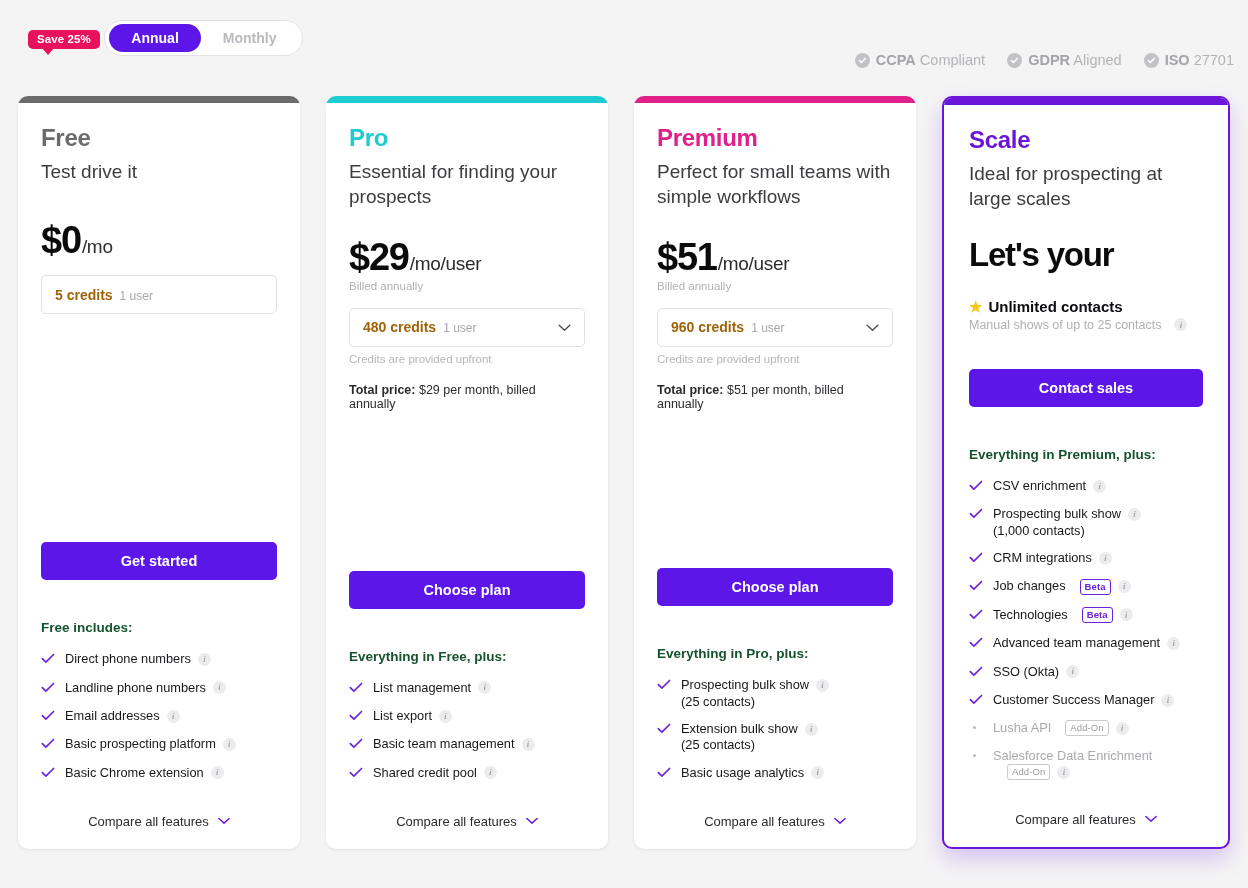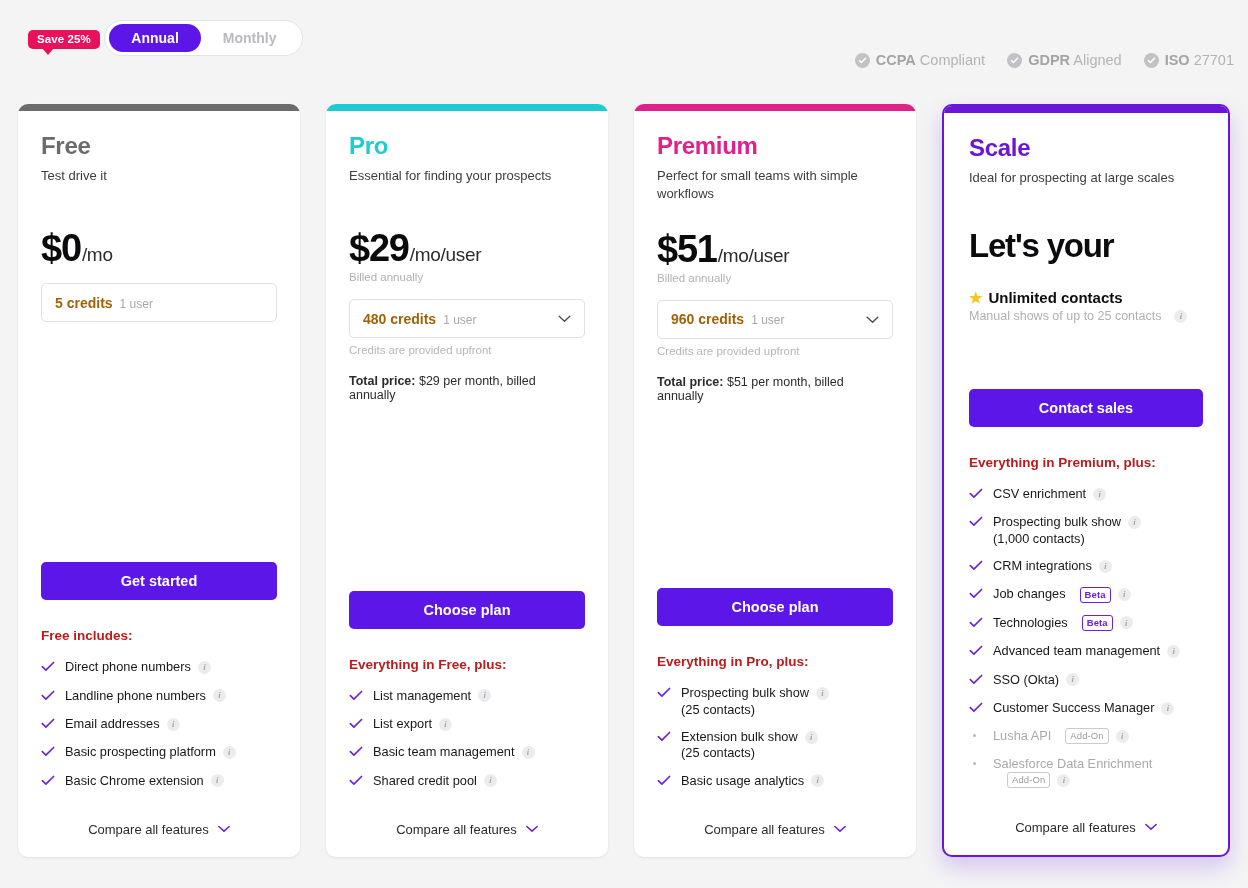--- a/index.html
+++ b/index.html
@@ -71,21 +71,21 @@
   .comp-check {
     width: 15px; height: 15px; border-radius: 50%;
     background: #c2c2c6;
     display: inline-flex; align-items: center; justify-content: center;
     flex: 0 0 auto;
   }
   .comp-check svg { display: block; }
 
   
   .cards {
-    position: absolute; left: 0; top: 104px;
+    position: absolute; left: 0; top: 96px;
     width: 1248px;
     display: flex;
     gap: 26px;
     padding: 0 18px;
   }
   .card {
     position: relative;
     width: 282px;
     height: 753px;
     background: #ffffff;
@@ -100,21 +100,21 @@
     box-shadow: 0 10px 22px rgba(124,58,237,.26);
   }
   .accent { height: 7px; width: 100%; flex: 0 0 auto; }
 
   .card-body { padding: 22px 23px 0 23px; flex: 1 1 auto; display: flex; flex-direction: column; }
   .card.featured .card-body { padding: 22px 25px 0 25px; }
 
   .plan-name { font-size: 24px; font-weight: 700; letter-spacing: -.3px; line-height: 1.1; }
   .plan-desc {
     margin-top: 8px;
-    font-size: 13px;
+    font-size: 19px;
     color: #3c3c41;
     line-height: 1.32;
     min-height: 34px;
   }
 
   .price-row { margin-top: 28px; display: flex; align-items: baseline; }
   .price-amt { font-size: 38px; font-weight: 700; letter-spacing: -1.2px; color: #0b0b0d; line-height: 1; }
   .price-unit { font-size: 19px; color: #2b2b30; margin-left: 1px; letter-spacing: -.3px; }
   .billed { margin-top: 4px; font-size: 11.5px; color: #b0b0b5; }
   .lets-talk { margin-top: 24px; font-size: 33px; font-weight: 700; letter-spacing: -1.2px; color: #0b0b0d; }
@@ -152,21 +152,21 @@
     height: 38px;
     border: 0; outline: 0; cursor: pointer;
     background: #5c16e8;
     color: #ffffff;
     font-family: inherit;
     font-size: 14.5px;
     font-weight: 700;
     border-radius: 5px;
   }
 
-  .feat-title { margin-top: 28px; font-size: 13.5px; font-weight: 700; color: #b91c1c; }
+  .feat-title { margin-top: 40px; font-size: 13.5px; font-weight: 700; color: #14532d; }
   .feat-list { margin-top: 16px; list-style: none; }
   .feat { display: flex; align-items: flex-start; margin-bottom: 11px; font-size: 12.8px; color: #18181c; line-height: 1.28; }
   .feat .tick { flex: 0 0 14px; margin-right: 10px; margin-top: 1px; color: #6b21d8; }
   .feat .dot {
     flex: 0 0 14px; margin-right: 10px; margin-top: 6px;
     display: inline-block;
   }
   .feat .dot i { display:block; width: 3px; height: 3px; border-radius: 50%; background: #b9b9bf; margin-left: 4px; }
   .feat.addon { color: #a9a9af; }
   .feat-text { display: flex; align-items: center; flex-wrap: wrap; gap: 0; }

